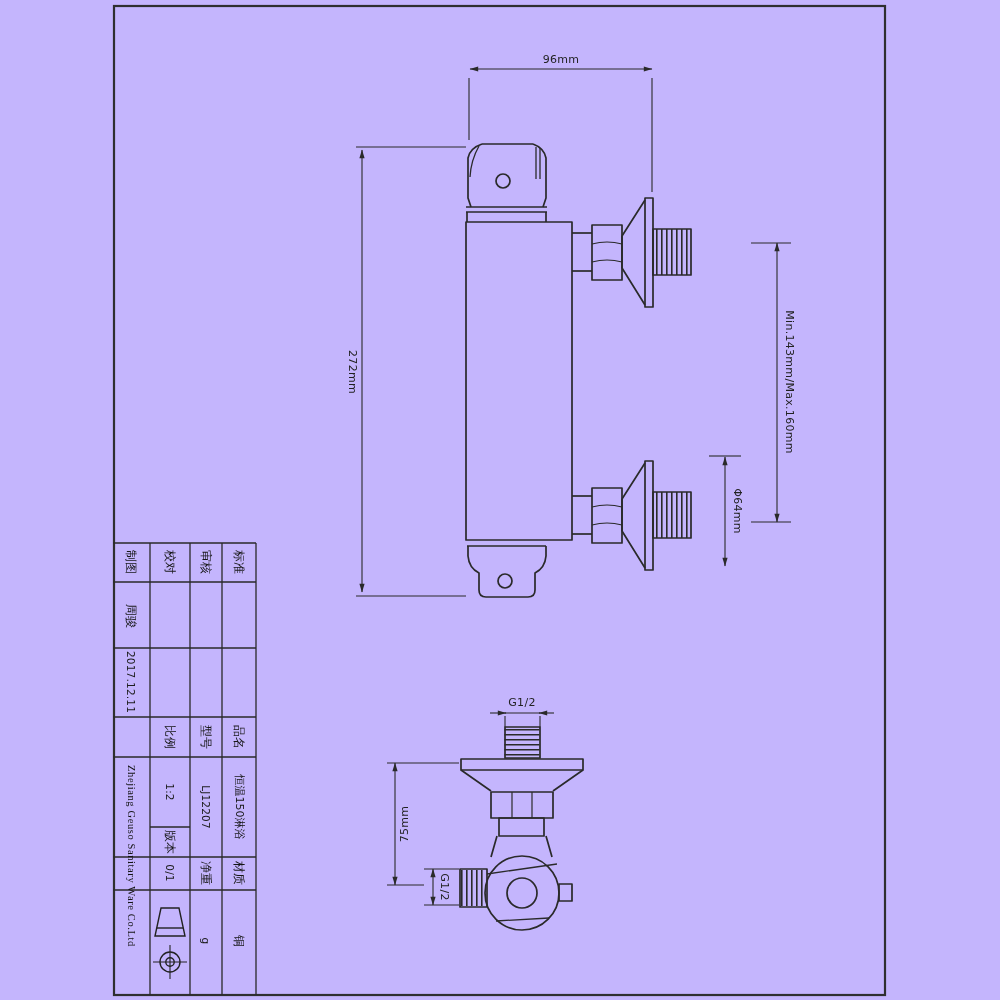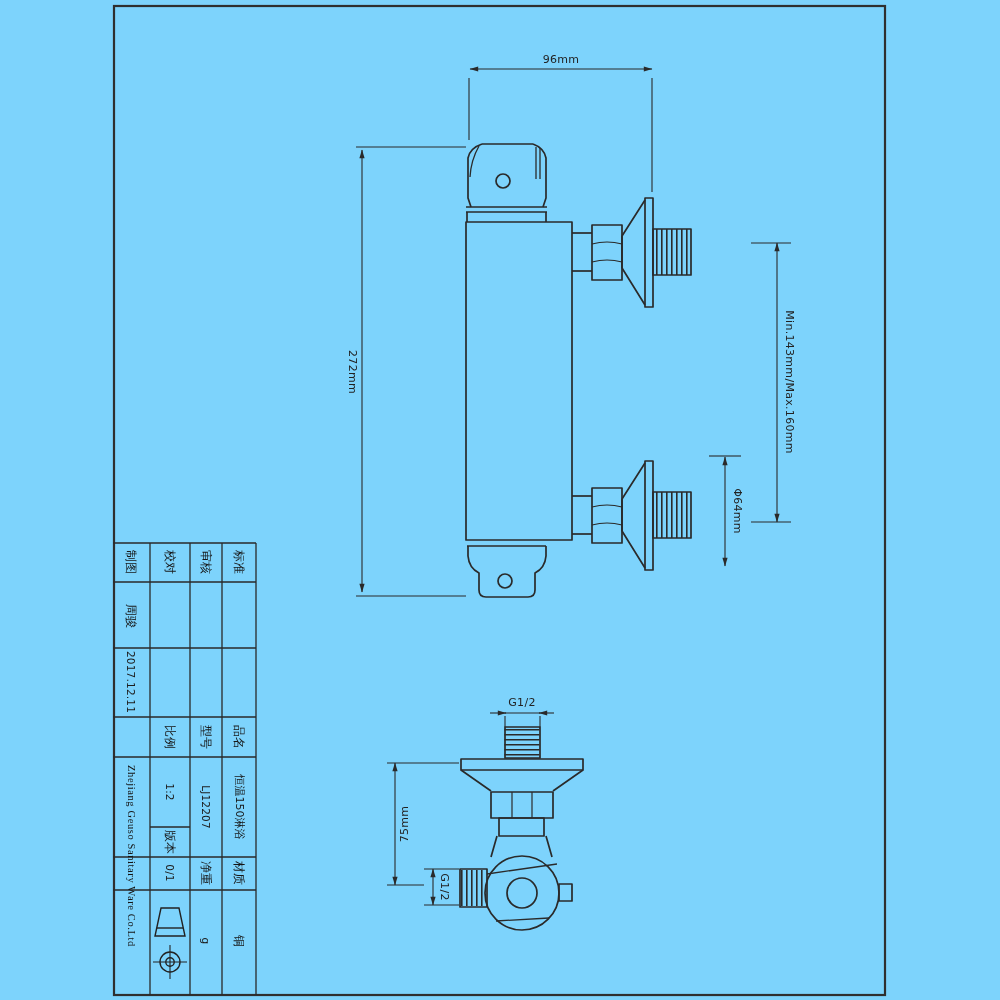--- a/index.html
+++ b/index.html
@@ -1,16 +1,16 @@
 <!DOCTYPE html>
 <html><head>
 <meta charset="utf-8">
 <style>
   html,body{margin:0;padding:0;background:#ffffff;}
-  .sheet{position:relative;width:1000px;height:1000px;background:#7dd3fc;overflow:hidden;
+  .sheet{position:relative;width:1000px;height:1000px;background:#c4b5fd;overflow:hidden;
          font-family:"DejaVu Sans","Liberation Sans",sans-serif;}
   .sheet svg{position:absolute;left:0;top:0;}
   .t{position:absolute;white-space:nowrap;color:#1f1f1f;line-height:1;
      transform:translate(-50%,-50%);}
   .r90{transform:translate(-50%,-50%) rotate(90deg);}
   .rm90{transform:translate(-50%,-50%) rotate(-90deg);}
   .dim{font-size:11px;letter-spacing:.3px;color:#222;}
   .cjk{font-size:12px;color:#161616;}
   .sm{font-size:10.5px;color:#1c1c1c;letter-spacing:.2px;}
   .company{font-size:10.5px;font-family:"Liberation Serif","DejaVu Serif",serif;

